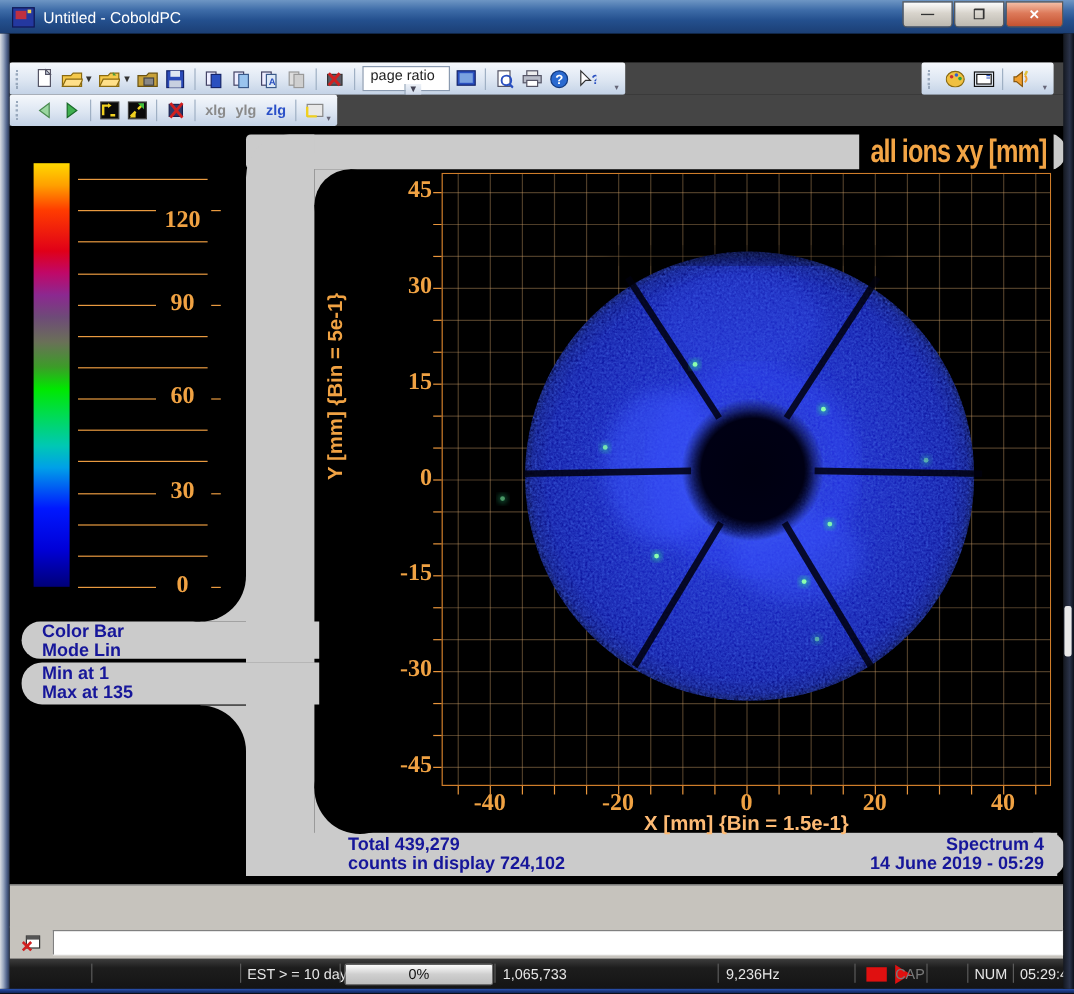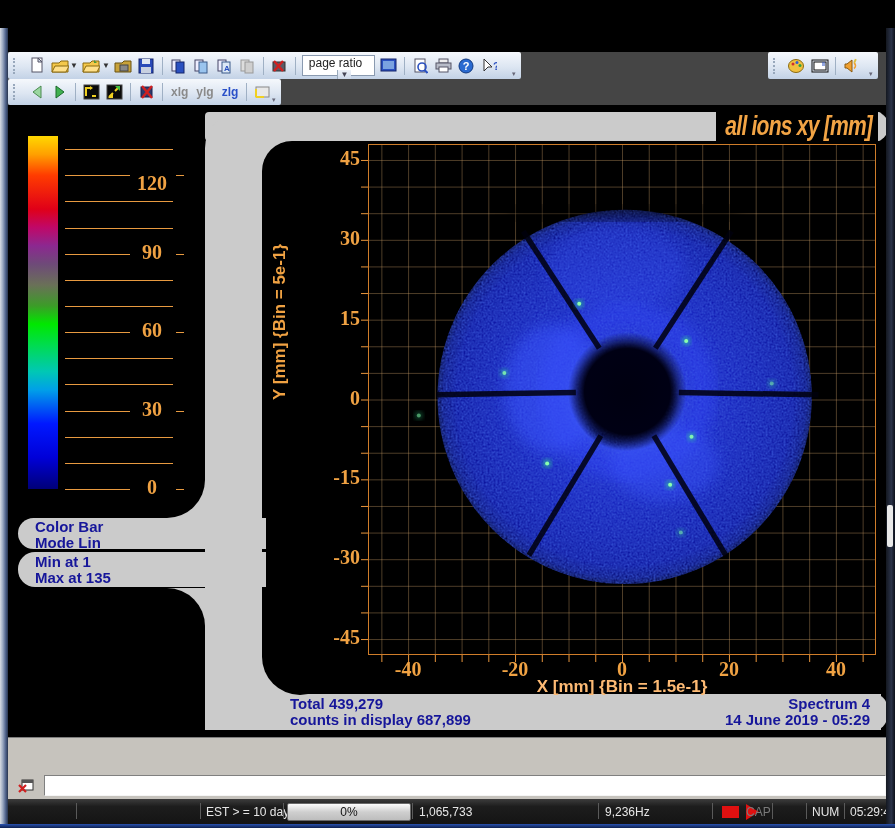--- a/index.html
+++ b/index.html
@@ -33,21 +33,21 @@
     font-size:8px;color:#445;display:flex;align-items:center;justify-content:center;}
   .ovf{position:absolute;right:2px;bottom:2px;width:7px;height:7px;color:#667;font-size:7px;line-height:7px;}
   .txtbtn{font-size:12px;font-weight:bold;color:#8a8a8a;padding:0 4px;}
   .txtbtn.on{color:#2a50c8;}
   
   #content{position:absolute;left:8px;top:105px;width:878px;height:632px;background:#000;}
   .gray{position:absolute;background:#cbcbcb;}
   .blk{position:absolute;background:#000;}
   .navy{color:#16169a;font-weight:bold;font-size:15px;line-height:16px;}
   #plot-title{position:absolute;left:708px;top:6px;width:162px;height:31px;background:#000;display:flex;align-items:flex-end;justify-content:flex-end;
-    padding-right:6px;box-sizing:border-box;font-style:italic;}
+    padding-right:6px;box-sizing:border-box;}
   #plot-title span{font-size:27px;font-weight:bold;color:#f2a445;transform:scaleX(.78);transform-origin:right center;letter-spacing:-1px;white-space:nowrap;}
   #cbar{position:absolute;left:20px;top:31px;width:30px;height:353px;}
   #cbar-ticks{position:absolute;left:50px;top:31px;width:150px;height:353px;}
   .cbline{position:absolute;height:1px;background:#e89a40;}
   .cblabel{position:absolute;font-family:"Liberation Serif",serif;font-weight:bold;font-size:20px;color:#f0a243;width:44px;text-align:center;}
   #plot-svg{position:absolute;left:352px;top:39px;}
   .ytick{position:absolute;width:58px;text-align:right;font-family:"Liberation Serif",serif;font-weight:bold;font-size:20px;color:#f0a243;}
   .xtick{position:absolute;width:60px;text-align:center;font-family:"Liberation Serif",serif;font-weight:bold;font-size:20px;color:#f0a243;}
   #xaxis-label{position:absolute;left:360px;top:572px;width:508px;text-align:center;font-size:17px;font-weight:bold;color:#fdba74;}
   #yaxis-label{position:absolute;left:262px;top:295px;transform:rotate(-90deg);transform-origin:left top;font-size:17px;font-weight:bold;color:#f0a243;white-space:nowrap;}
@@ -69,20 +69,29 @@
   #lborder{position:absolute;left:0;top:28px;width:8px;height:796px;
     background:linear-gradient(90deg,#d8dce2 0%,#9aa8c0 35%,#51648c 70%,#27344e 100%);}
   #rborder{position:absolute;right:0;top:28px;width:9px;height:796px;background:linear-gradient(90deg,#141820,#2a3248 60%,#0c101a);}
   #rborder .lightseg{position:absolute;left:1px;top:477px;width:6px;height:42px;background:#e9e9e9;border-radius:2px;}
 </style>
 </head>
 <body>
 
 <div id="win">
 
+  <div class="titlebar">
+    <div class="appicon"></div>
+    <span>Untitled - CoboldPC</span>
+    <div class="winbtns">
+      <div class="wbtn">—</div>
+      <div class="wbtn">❐</div>
+      <div class="wbtn close">✕</div>
+    </div>
+  </div>
 
 
   <div class="tbrow tb1">
     <div class="tbchunk" style="left:8px;width:505px;">
       <div class="tbgrip"></div>
       <div class="ticon">
           <svg width="16" height="17">
             <rect x="3" y="1" width="10" height="14" fill="#fff" stroke="#556"></rect>
             <path d="M9 1l4 4h-4z" fill="#cdd6e4" stroke="#556"></path>
           </svg>
@@ -487,21 +496,21 @@
         <div class="xtick" style="left: 477.053px; top: 553px;">-20</div>
         <div class="xtick" style="left: 584px; top: 553px;">0</div>
         <div class="xtick" style="left: 690.947px; top: 553px;">20</div>
         <div class="xtick" style="left: 797.895px; top: 553px;">40</div>
       </div>
     <div id="xaxis-label">X [mm] {Bin = 1.5e-1}</div>
     <div id="yaxis-label">Y [mm] {Bin = 5e-1}</div>
 
     <div style="position:absolute;left:282px;top:591px;" class="navy">
       <div>Total 439,279</div>
-      <div>counts in display 687,899</div>
+      <div>counts in display 724,102</div>
     </div>
     <div style="position:absolute;right:16px;top:591px;text-align:right;" class="navy">
       <div>Spectrum 4</div>
       <div>14 June 2019 - 05:29</div>
     </div>
   </div>
 
   <div id="graystrip"></div>
   <div id="cmdrow">
     <div class="ticon" style="margin-left:8px;">

